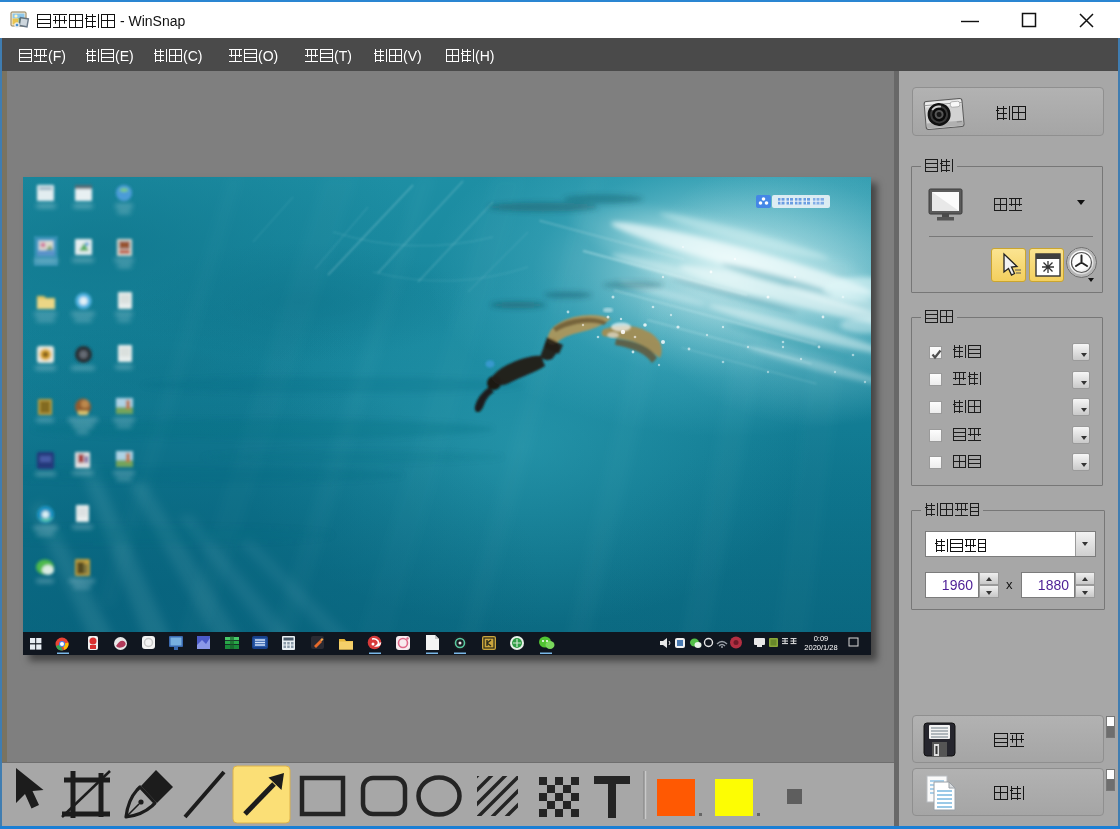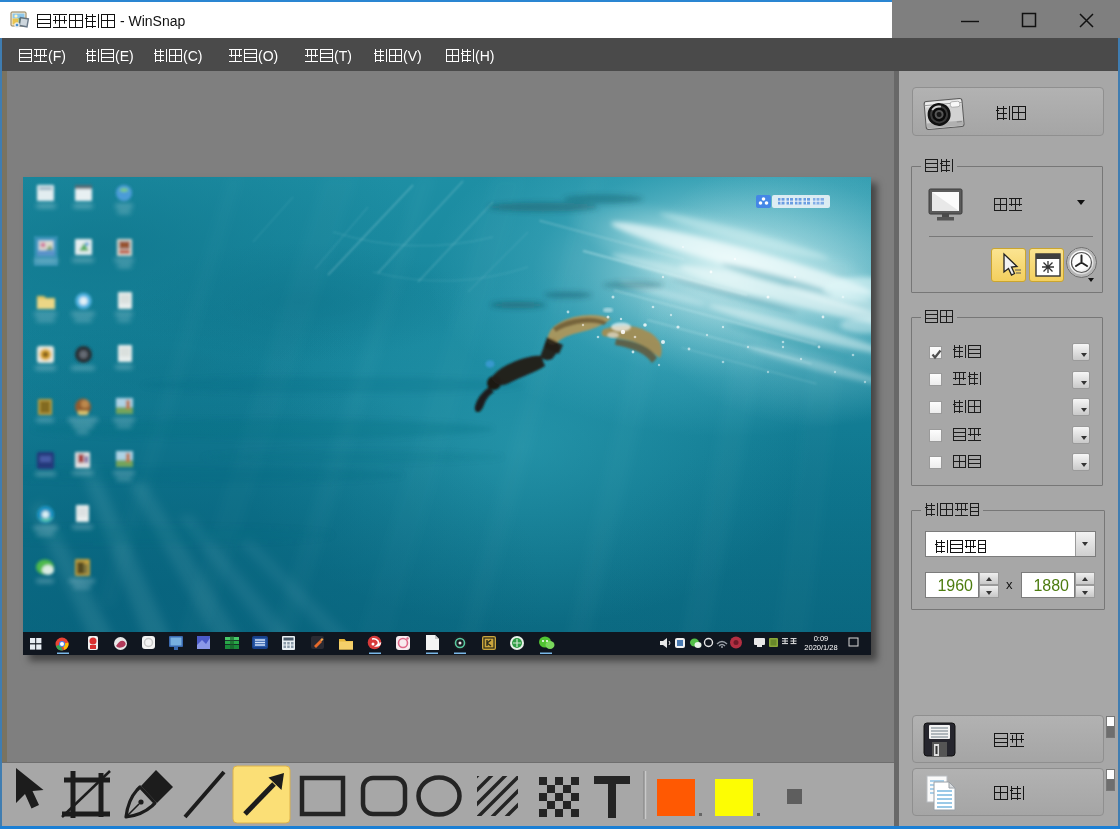--- a/index.html
+++ b/index.html
@@ -31,41 +31,41 @@
  linear-gradient(currentColor,currentColor) 50% 0/1.2px 100% no-repeat}
 .zd{background:
  linear-gradient(currentColor,currentColor) 8% 0/1.4px 100% no-repeat,
  linear-gradient(currentColor,currentColor) 55% 0/1.2px 100% no-repeat,
  linear-gradient(currentColor,currentColor) 100% 0/1.4px 100% no-repeat,
  linear-gradient(currentColor,currentColor) 35% 18%/65% 1.2px no-repeat,
  linear-gradient(currentColor,currentColor) 35% 55%/65% 1.2px no-repeat,
  linear-gradient(currentColor,currentColor) 35% 90%/65% 1.2px no-repeat,
  linear-gradient(currentColor,currentColor) 0 30%/22% 1.2px no-repeat}
 
-#titlebar{left:0;top:0;width:892px;height:38px;background:#fff;border-top:2px solid #2a86d2}
+#titlebar{left:0;top:0;width:1120px;height:38px;background:#fff;border-top:2px solid #2a86d2}
 #menubar{left:0;top:38px;width:1120px;height:33px;background:#4a4a4a}
 .mi{position:absolute;top:10px;color:#fff;font-size:14px;white-space:nowrap}
 #panel{left:899px;top:71px;width:219px;height:756px;background:#a7a7a7}
 #divider{left:894px;top:71px;width:5px;height:756px;background:#686868}
 #toolbar{left:2px;top:762px;width:892px;height:65px;background:#a7a7a7;border-top:1px solid #6e6e6e}
 #lborder{left:0;top:38px;width:2px;height:791px;background:#3f7db1}
 #rborder{left:1118px;top:38px;width:2px;height:791px;background:#3f7db1}
 #bborder{left:0;top:826px;width:1120px;height:3px;background:#1b7fd4}
 #ledge{left:2px;top:71px;width:5px;height:691px;background:#7a7360}
 .grp{position:absolute;border:1px solid #777;border-radius:1px}
 .grplbl{position:absolute;background:#a7a7a7;padding:0 3px;color:#1c1c1c;font-size:13px;white-space:nowrap}
 .pbtn{position:absolute;border:1px solid #8f8f8f;border-radius:4px;background:linear-gradient(#b2b2b2,#a5a5a5)}
 .ef{position:absolute;color:#1c1c1c;font-size:13px;white-space:nowrap}
 .cb{position:absolute;width:13px;height:13px;background:linear-gradient(#fdfdfd,#ececec);border:1px solid #9a9a9a}
 .mbtn{position:absolute;width:18px;height:18px;background:linear-gradient(#f6f6f6,#c9c9c9);border:1px solid #9a9a9a;border-radius:2px}
 .tri-d{position:absolute;width:0;height:0;border-left:4px solid transparent;border-right:4px solid transparent;border-top:5px solid #111}
 .tri-u{position:absolute;width:0;height:0;border-left:3px solid transparent;border-right:3px solid transparent;border-bottom:4px solid #333}
 .tri-s{position:absolute;width:0;height:0;border-left:3px solid transparent;border-right:3px solid transparent;border-top:4px solid #333}
 .spin{position:absolute;width:20px;height:13px;background:linear-gradient(#efefef,#c8c8c8);border:1px solid #9a9a9a}
-.field{position:absolute;background:#fff;border:1px solid #7c7c7c;color:#4d7c0f;font-size:16px}
+.field{position:absolute;background:#fff;border:1px solid #7c7c7c;color:#4c1d95;font-size:14px}
 </style></head>
 <body>
 <div class="abs" id="titlebar">
   <svg class="abs" style="left:10px;top:8px" width="20" height="20" viewBox="0 0 20 20">
     <rect x="1" y="2" width="15" height="14" rx="1" fill="#f6eeda" stroke="#8a7a52"></rect>
     <rect x="2.5" y="3.5" width="12" height="5" fill="#8ec7ea"></rect>
     <rect x="2.5" y="8.5" width="5.5" height="6" fill="#e8c34e"></rect>
     <rect x="8.5" y="8" width="6" height="6.5" fill="#7aa84e"></rect>
     <circle cx="6" cy="6" r="1.6" fill="#fdf6c0"></circle>
     <rect x="9" y="7.5" width="9.5" height="9.5" fill="#5b6b7d" opacity=".9" transform="rotate(10 14 12)"></rect>

